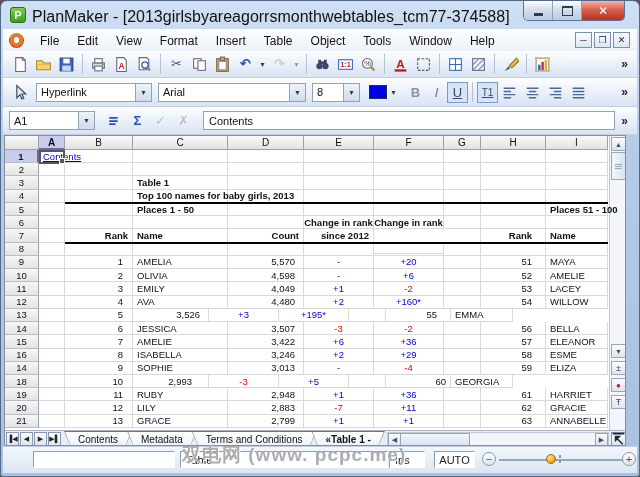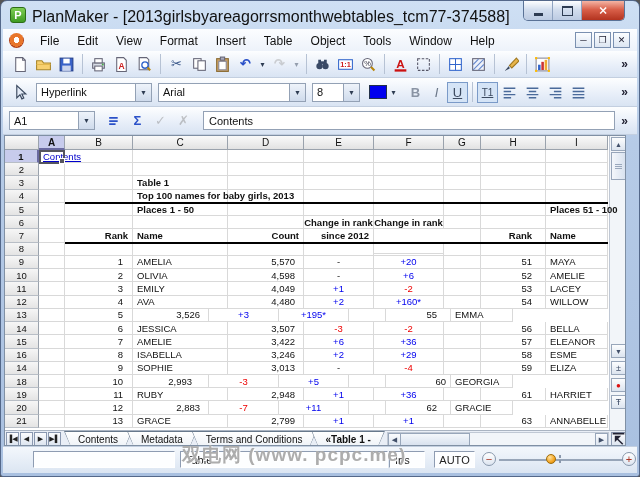--- a/index.html
+++ b/index.html
@@ -642,20 +642,21 @@
           <div class="gc c" style="width: 70px; color: rgb(0, 0, 238);">+1</div>
           <div class="gc c" style="width: 70px; color: rgb(0, 0, 238);">+36</div>
           <div class="gc " style="width: 37px;"></div>
           <div class="gc r" style="width: 65px; padding-right: 13px;">61</div>
           <div class="gc l" style="width: 62px;">HARRIET</div>
         </div>
         <div class="grow">
           <div class="rhd">20</div>
           <div class="gc " style="width: 26px;"></div>
           <div class="gc r" style="width: 68px; padding-right: 9px;">12</div>
+          <div class="gc l" style="width: 95px;">LILY</div>
           <div class="gc r" style="width: 76px; padding-right: 8px;">2,883</div>
           <div class="gc c" style="width: 70px; color: rgb(238, 0, 0);">-7</div>
           <div class="gc c" style="width: 70px; color: rgb(0, 0, 238);">+11</div>
           <div class="gc " style="width: 37px;"></div>
           <div class="gc r" style="width: 65px; padding-right: 13px;">62</div>
           <div class="gc l" style="width: 62px;">GRACIE</div>
         </div>
         <div class="grow">
           <div class="rhd">21</div>
           <div class="gc " style="width: 26px;"></div>

